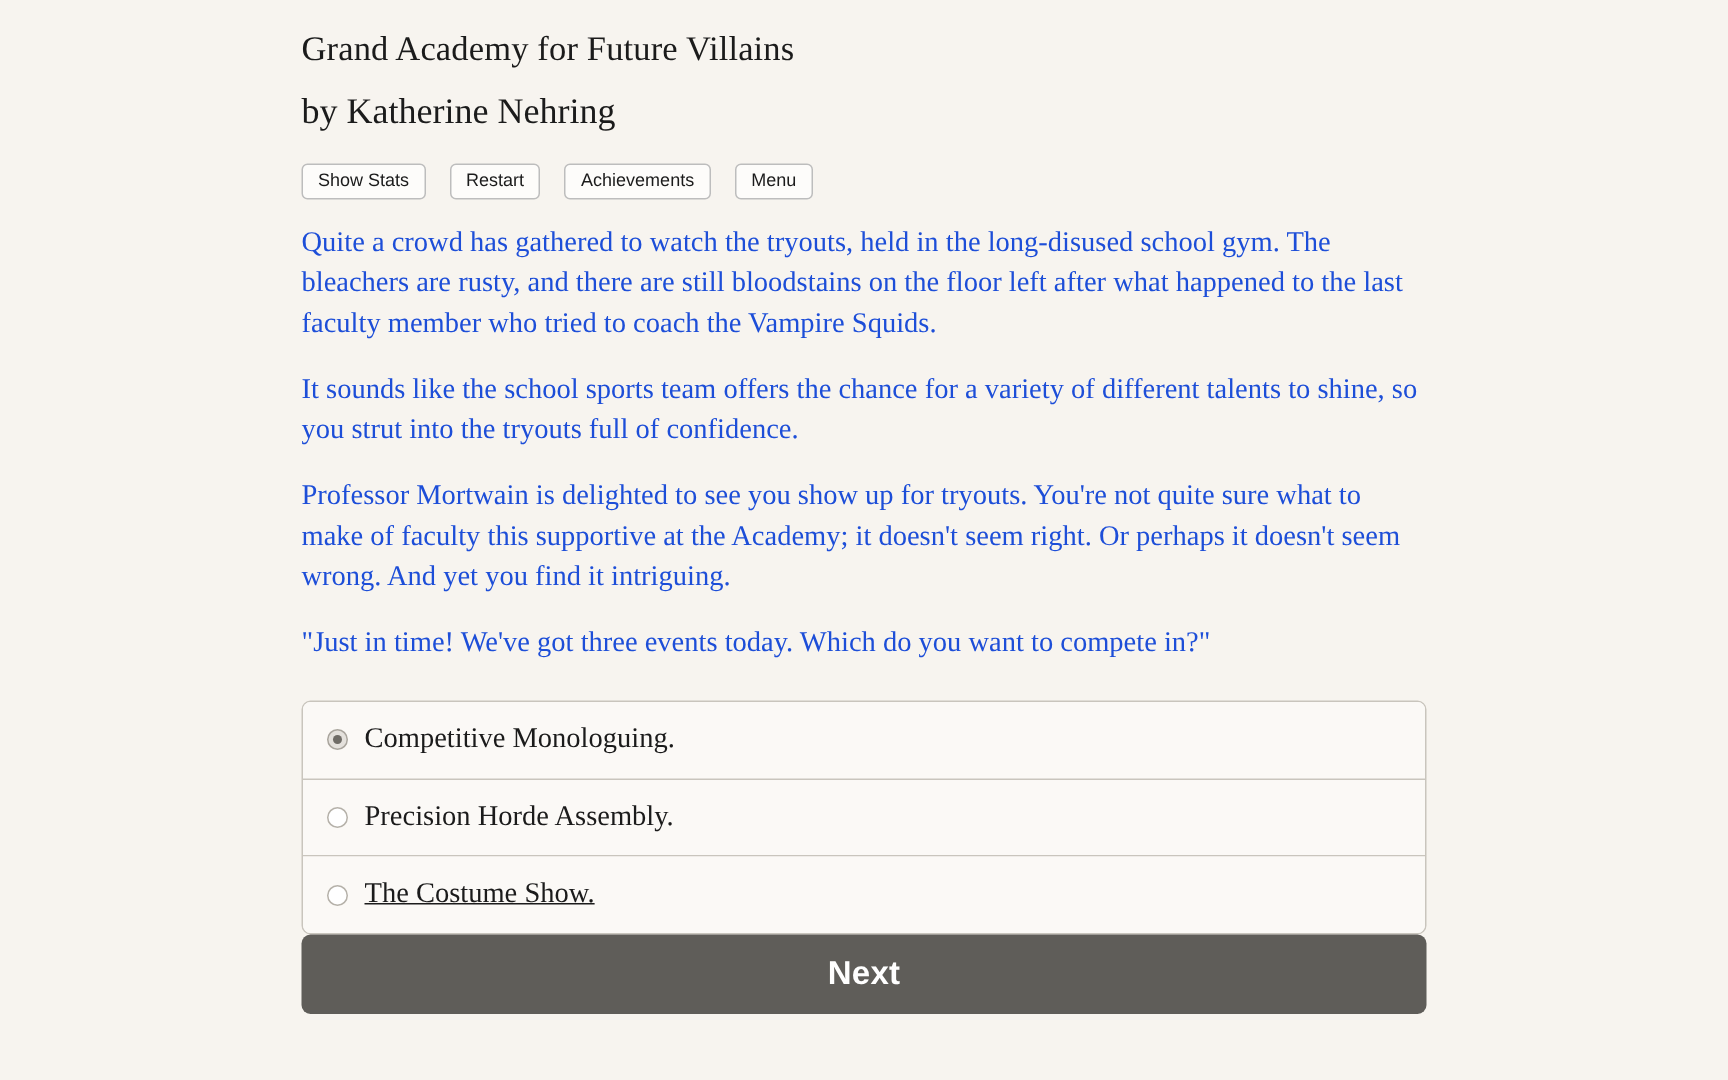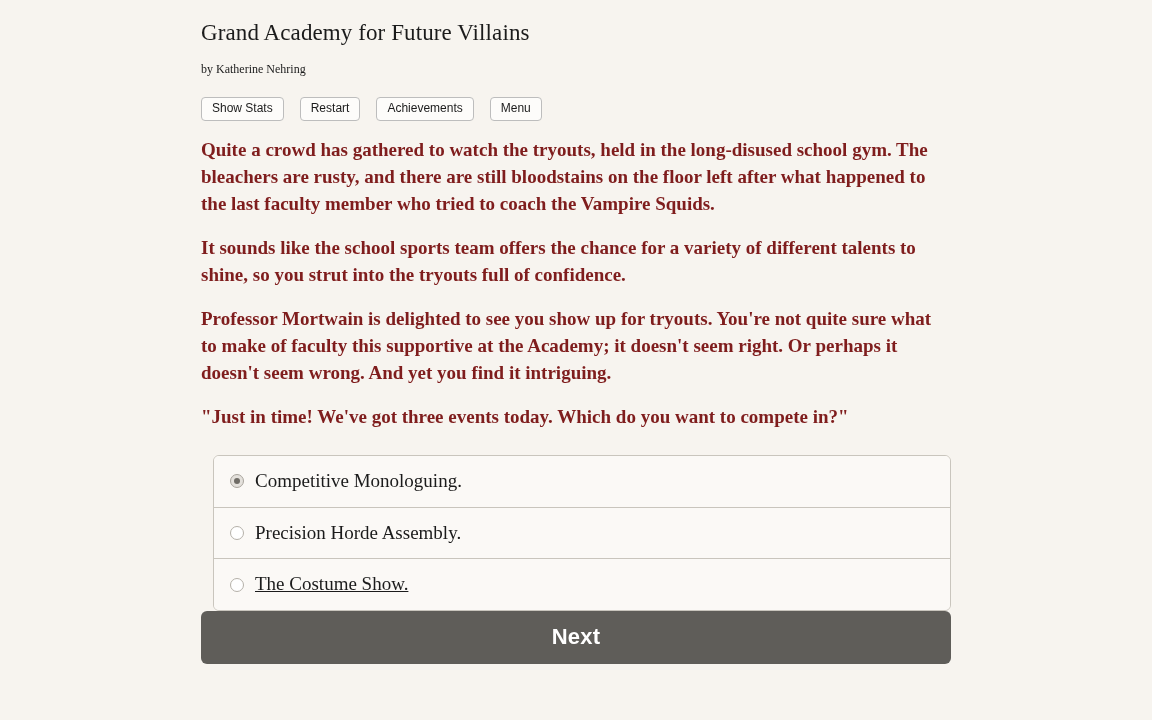--- a/index.html
+++ b/index.html
@@ -22,21 +22,21 @@
   }
   .title {
     font-size: 23px;
     font-weight: normal;
     letter-spacing: 0.1px;
     margin: 0 0 0 0;
     line-height: 1.3;
     color: #1b1b1b;
   }
   .byline {
-    font-size: 12px;
+    font-size: 24px;
     margin: 14px 0 0 0;
     color: #1b1b1b;
   }
   .toolbar {
     margin: 20px 0 0 0;
     display: flex;
     gap: 16px;
   }
   .tool-btn {
     font-family: "Liberation Sans", sans-serif;
@@ -49,33 +49,31 @@
     line-height: 1.1;
     cursor: pointer;
   }
   .story {
     margin-top: 16px;
   }
   .story p {
     font-size: 19px;
     line-height: 1.42;
     margin: 0 0 17px 0;
-    color: #7f1d1d;
-    font-weight: bold;
+    color: #1d4ed8;
   }
   .story p:last-child {
     margin-bottom: 0;
   }
   .choices {
     margin-top: 24px;
     border: 1px solid #c9c5bd;
     border-radius: 6px;
     background: #fbf9f6;
     overflow: hidden;
-    margin-left: 12px;
   }
   .choice {
     display: flex;
     align-items: center;
     gap: 11px;
     padding: 14px 16px;
     border-bottom: 1px solid #c9c5bd;
     cursor: pointer;
     background: #fbf9f6;
   }

